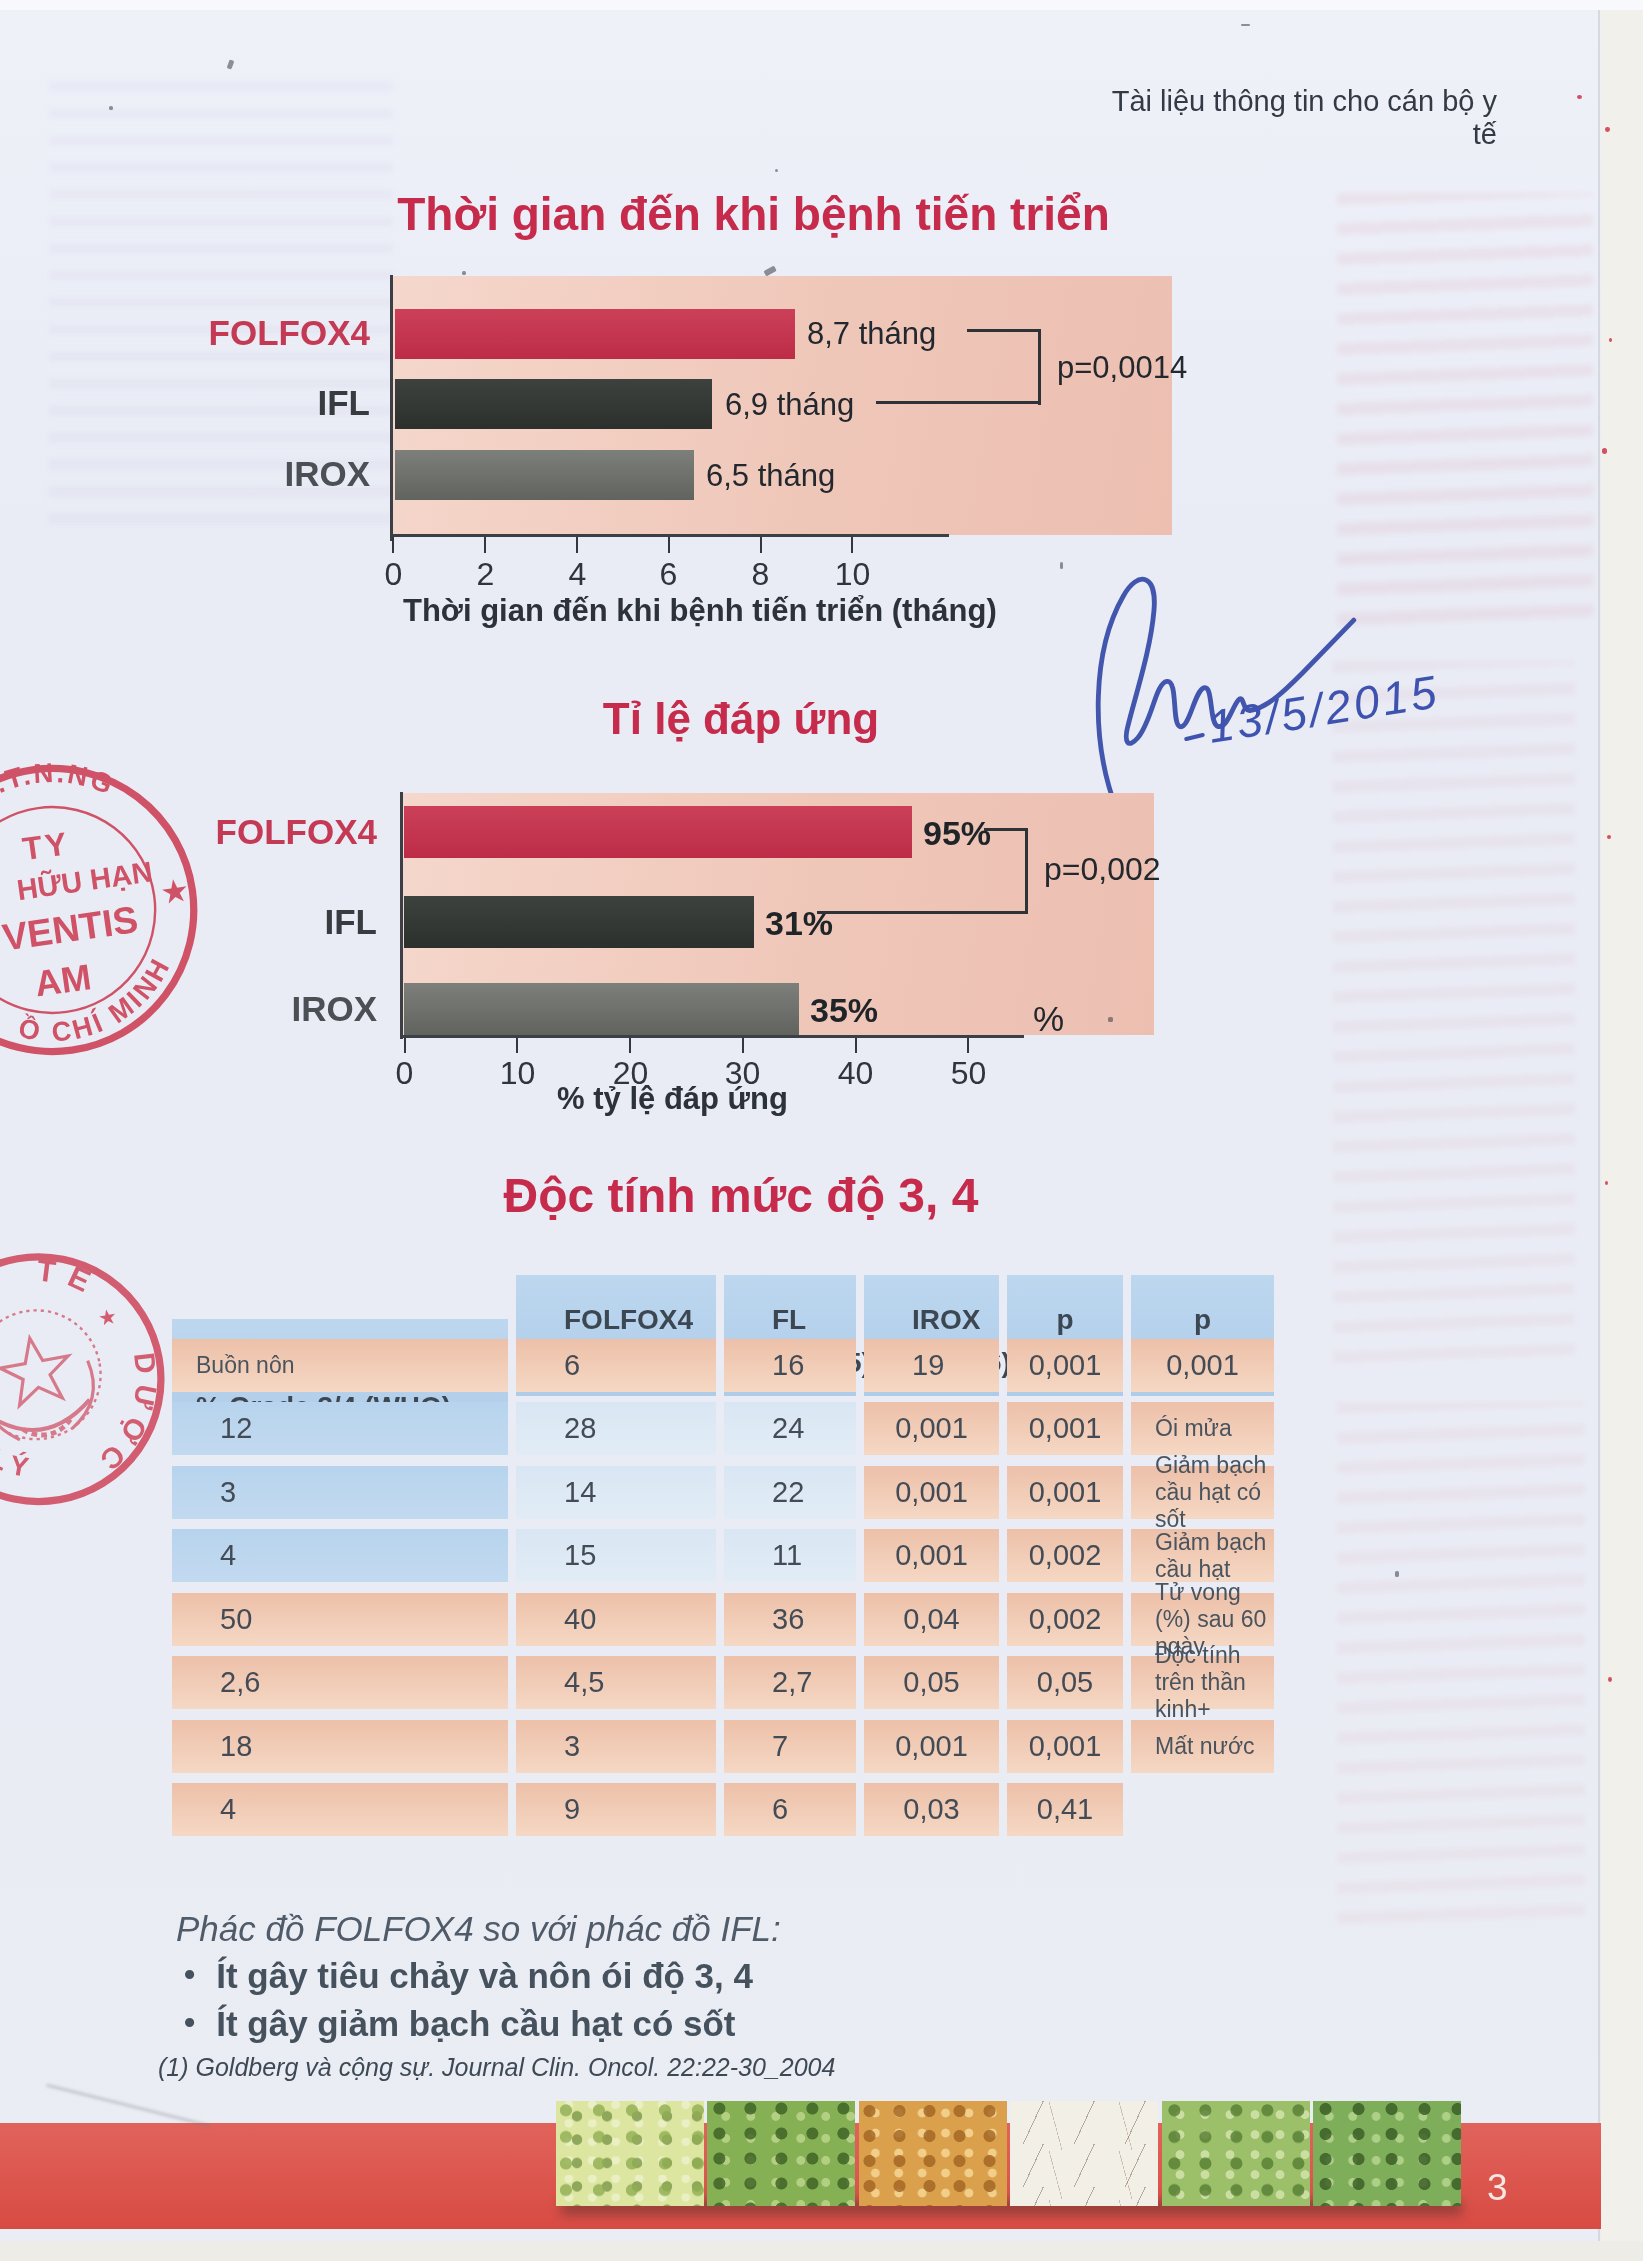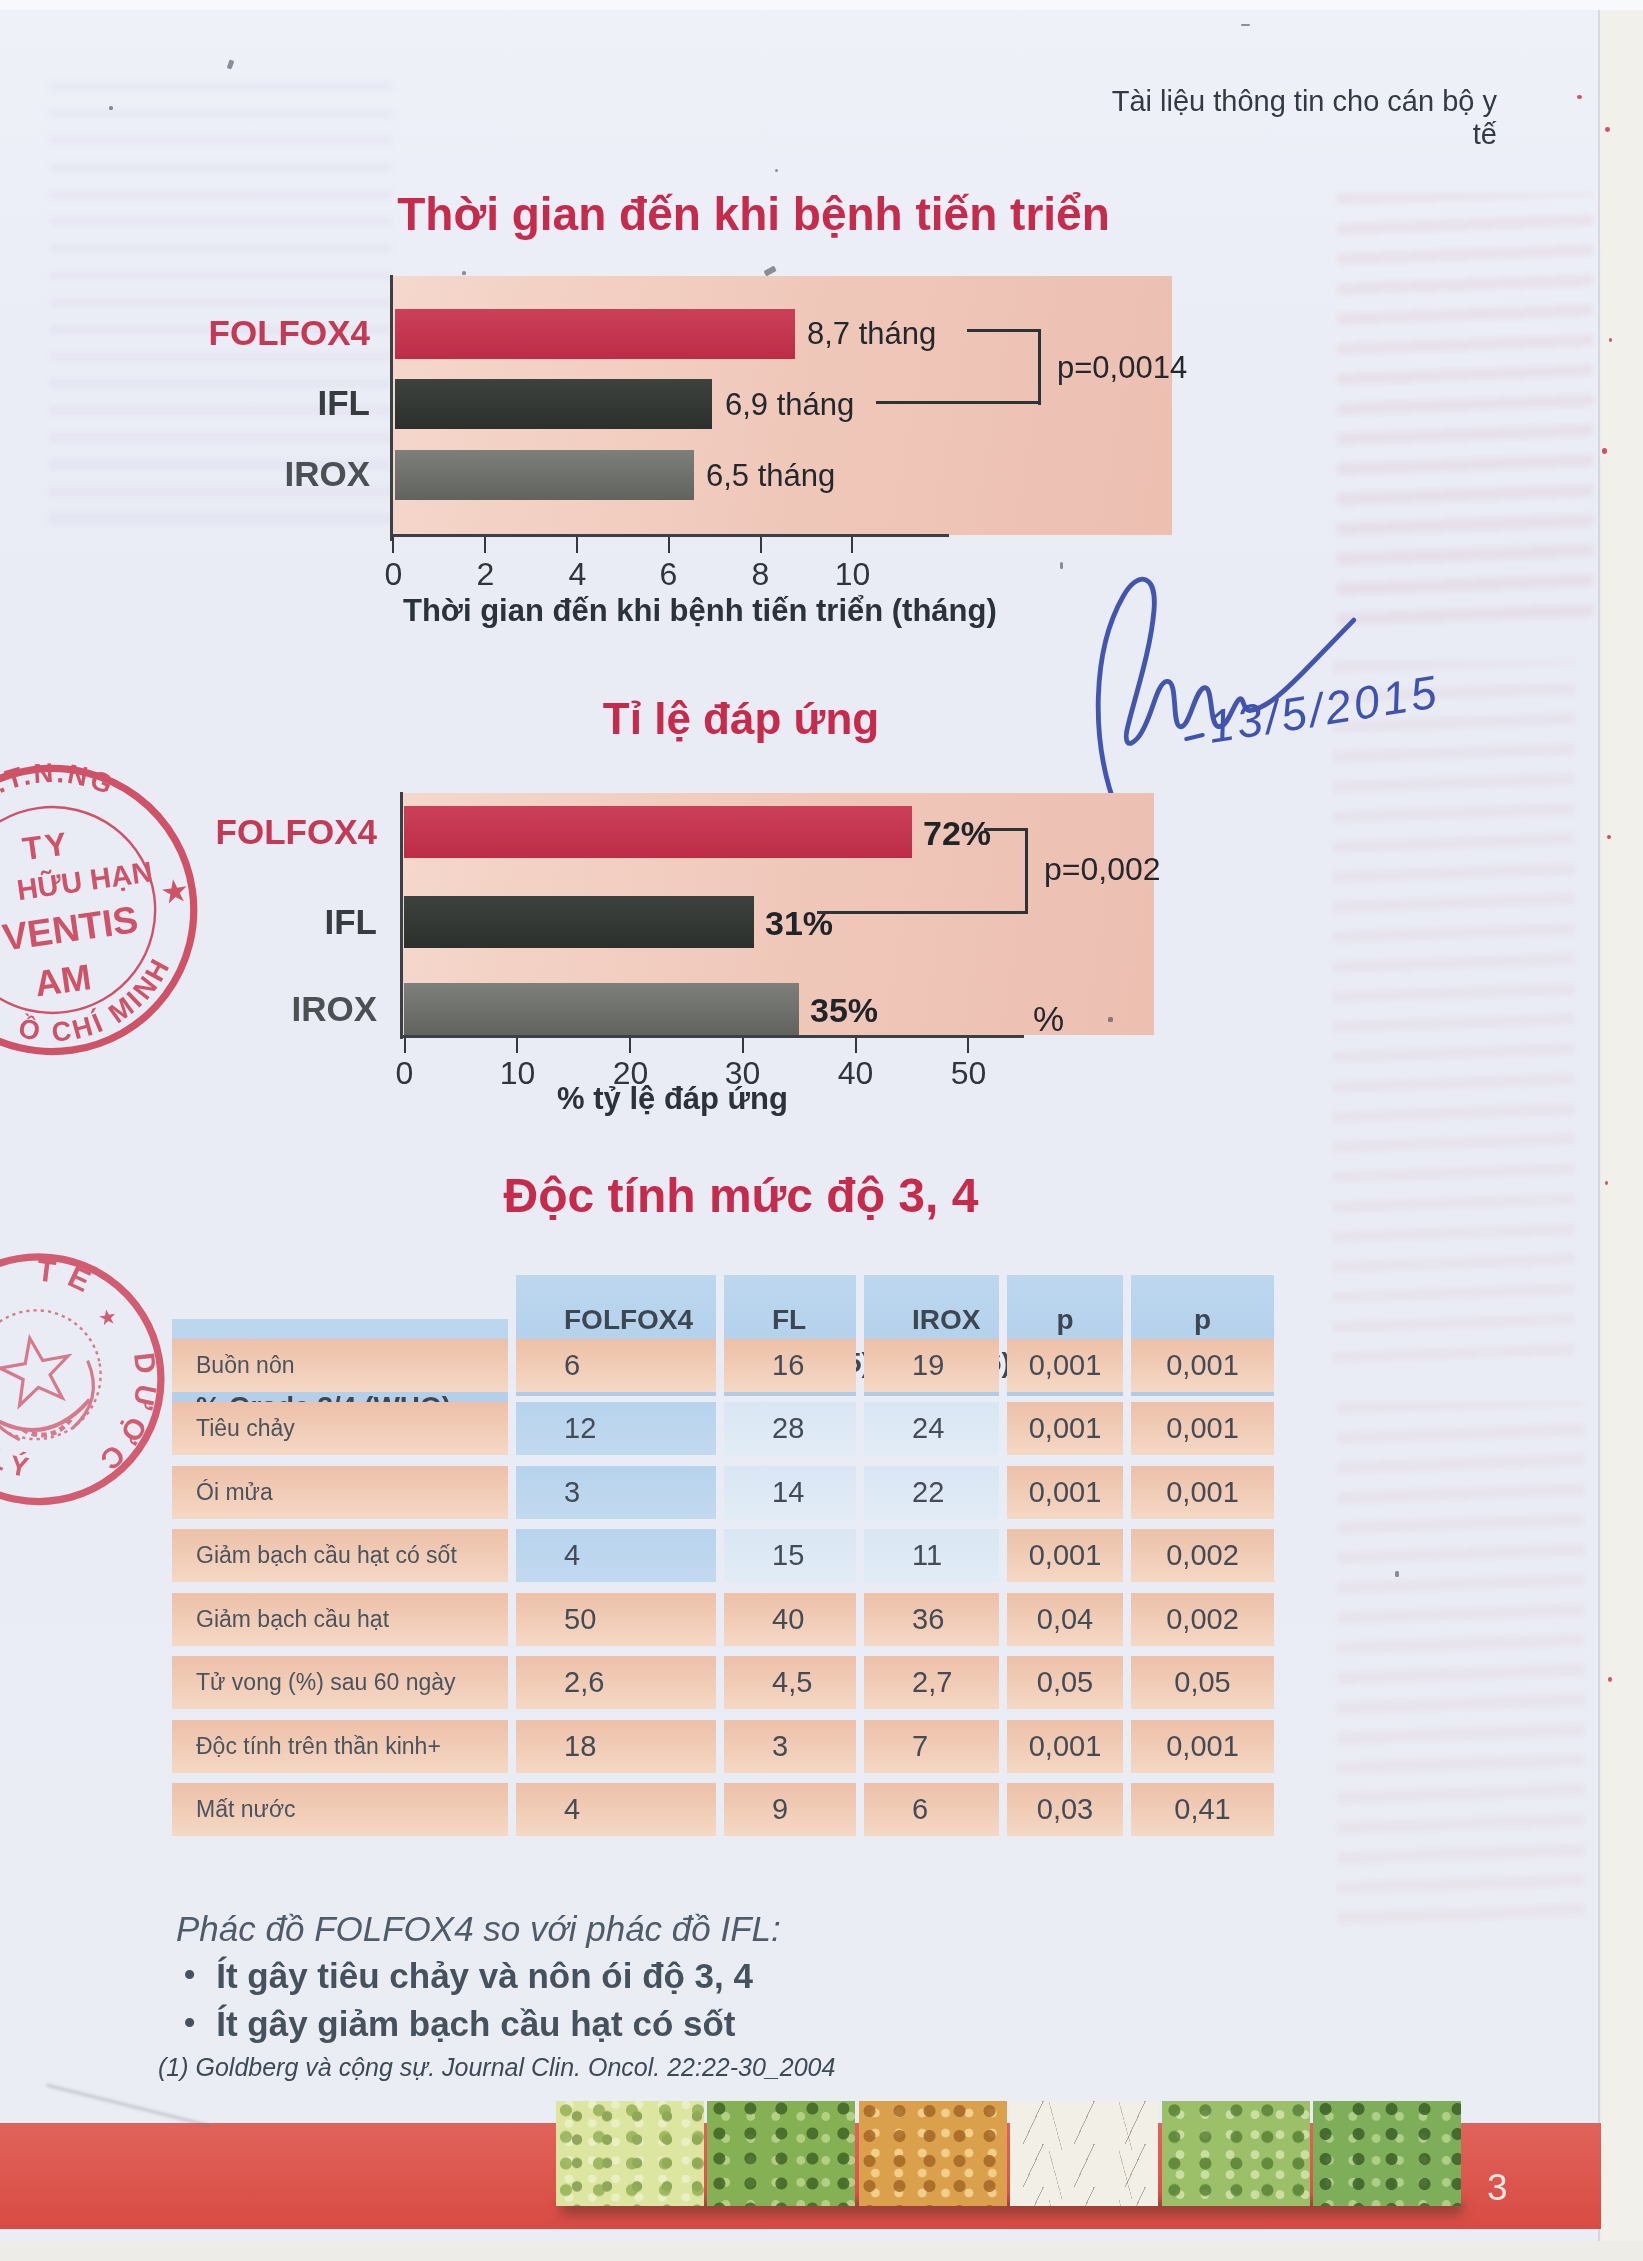--- a/index.html
+++ b/index.html
@@ -141,21 +141,21 @@
   <div class="abs axis" style="left:400px;top:1035px;width:624px;height:3.2px;"></div>
 
   <div class="abs bar bar-crimson" style="left: 404px; top: 806px; height: 52px; width: 508px;"></div>
   <div class="abs bar bar-dark" style="left: 404px; top: 896px; height: 52px; width: 350px;"></div>
   <div class="abs bar bar-gray" style="left: 404px; top: 983px; height: 52px; width: 395px;"></div>
 
   <div class="abs catlabel crimson" style="left:176px;top:812px;">FOLFOX4</div>
   <div class="abs catlabel" style="left:176px;top:902px;">IFL</div>
   <div class="abs catlabel" style="left:176px;top:989px;color:#4b5055;">IROX</div>
 
-  <div class="abs vallabel bold" style="left:923px;top:814px;">72%</div>
+  <div class="abs vallabel bold" style="left:923px;top:814px;">95%</div>
   <div class="abs vallabel bold" style="left:765px;top:904px;">31%</div>
   <div class="abs vallabel bold" style="left:810px;top:991px;">35%</div>
 
   <div class="abs bracket" style="left:984px;top:828px;width:44px;height:3.2px;"></div>
   <div class="abs bracket" style="left:1025px;top:828px;width:3.2px;height:86px;"></div>
   <div class="abs bracket" style="left:817px;top:911px;width:211px;height:3.2px;"></div>
   <div class="abs plabel" style="left:1044px;top:851px;font-size:32px;">p=0,002</div>
   <div class="abs plabel" style="left:1033px;top:999px;font-size:35px;">%</div>
 
   <div class="abs tickmark" style="left:404px;top:1038px;width:2.4px;height:14.5px;"></div>
@@ -198,21 +198,20 @@
       <div>p</div>
       </div>
 
     <div class="cell pad-label">Buồn nôn</div>
     <div class="cell pad-num">6</div>
     <div class="cell pad-num">16</div>
     <div class="cell pad-num">19</div>
     <div class="cell center">0,001</div>
     <div class="cell center">0,001</div>
 
-    <div class="cell pad-label">Tiêu chảy</div>
     <div class="cell blue pad-num">12</div>
     <div class="cell lblue pad-num">28</div>
     <div class="cell lblue pad-num">24</div>
     <div class="cell center">0,001</div>
     <div class="cell center">0,001</div>
 
     <div class="cell pad-label">Ói mửa</div>
     <div class="cell blue pad-num">3</div>
     <div class="cell lblue pad-num">14</div>
     <div class="cell lblue pad-num">22</div>

